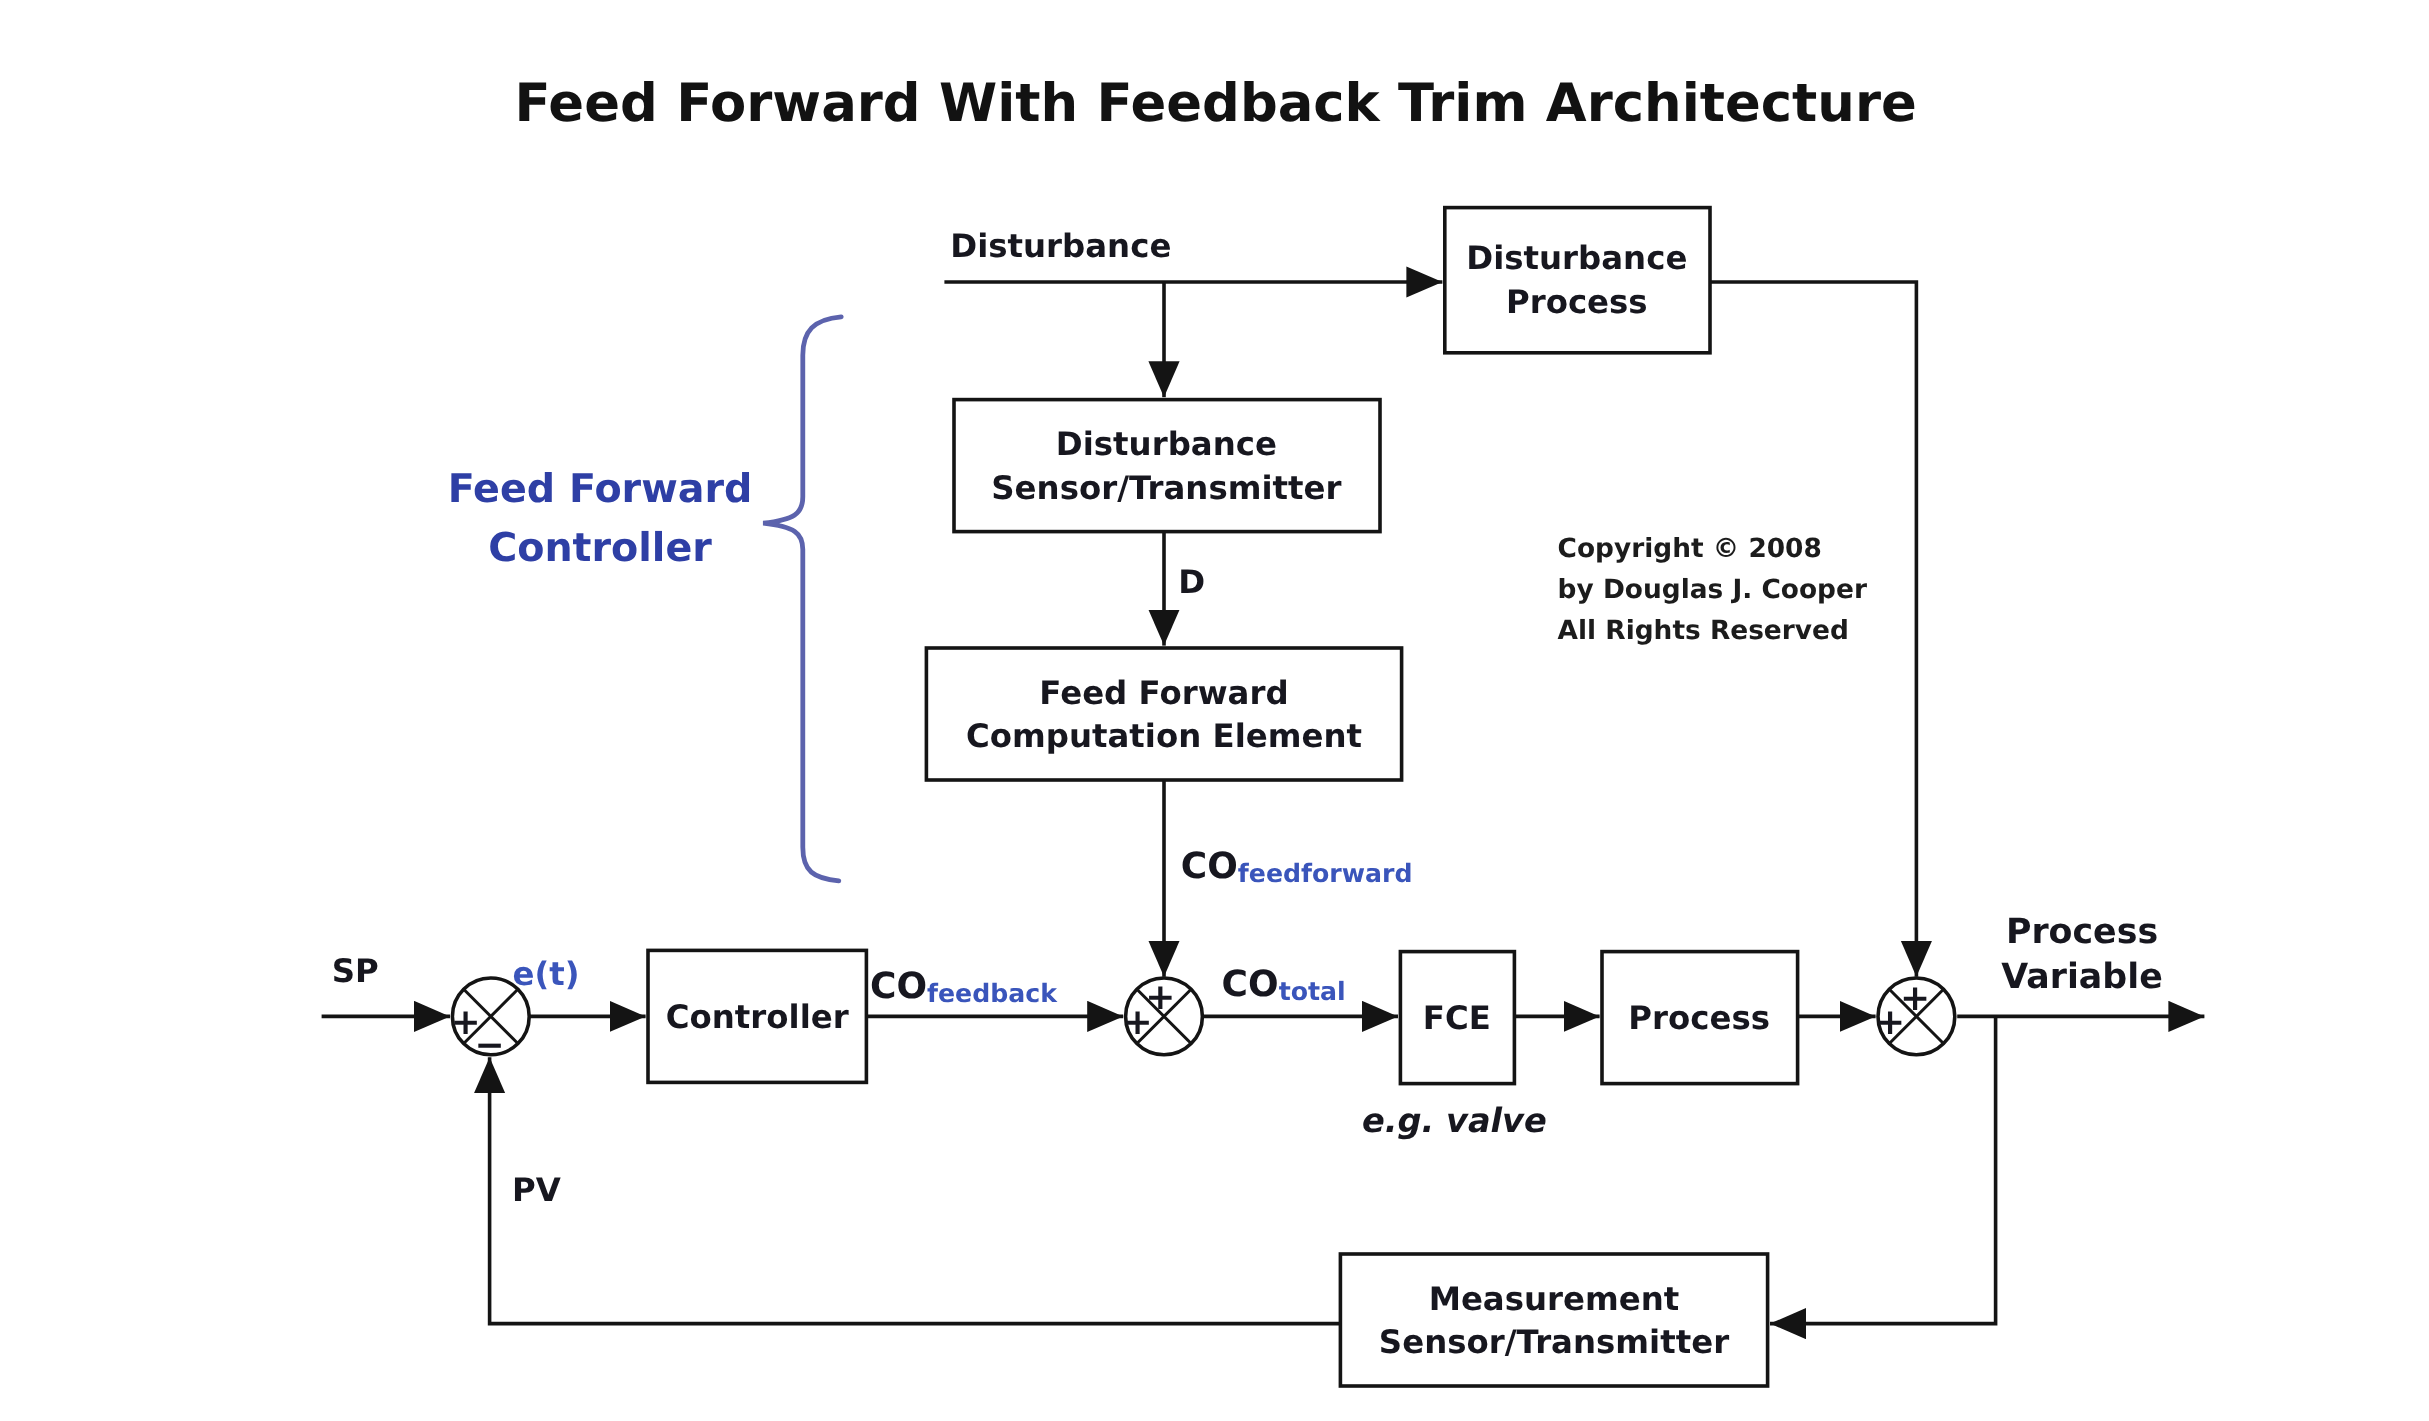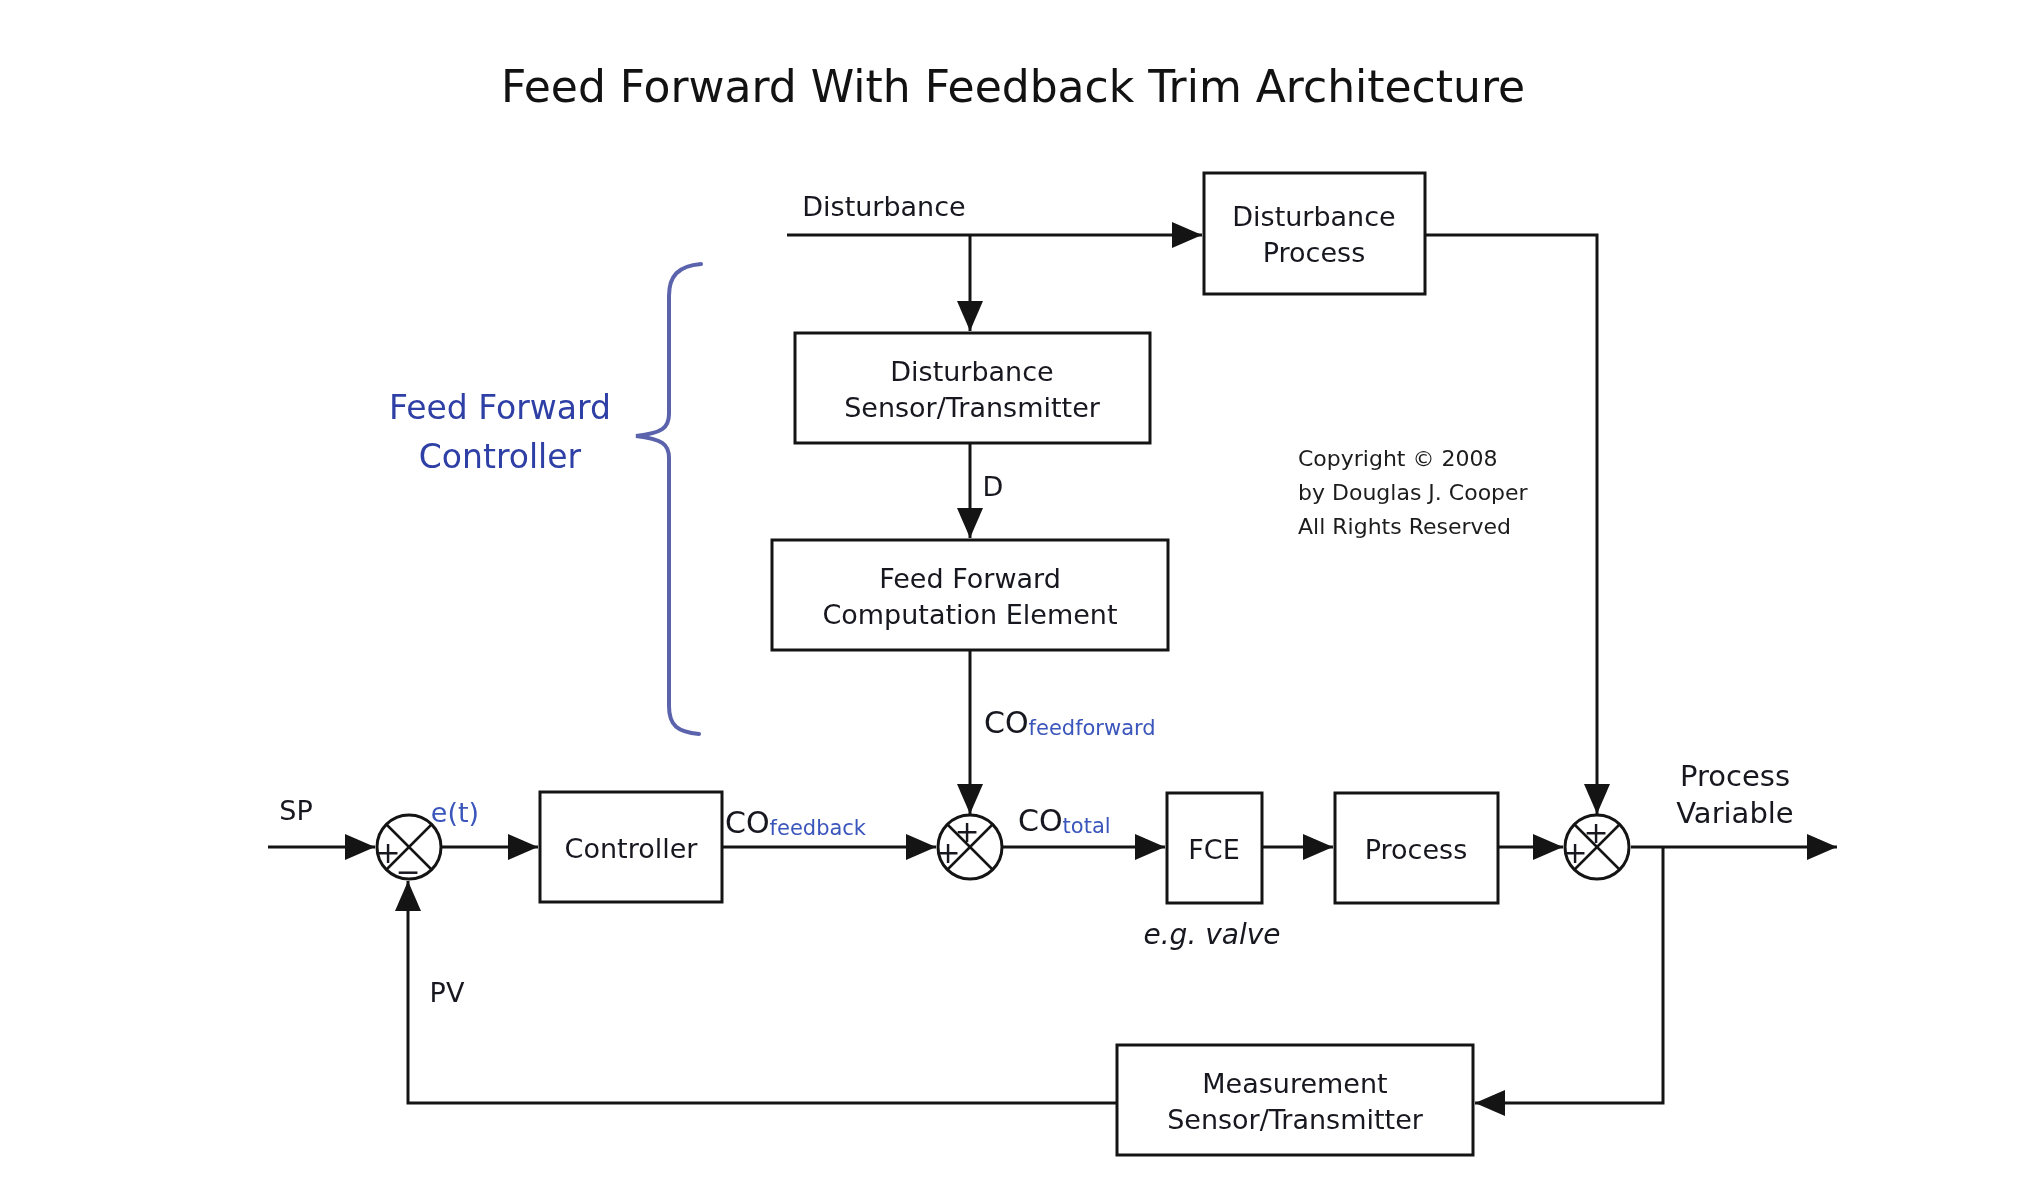--- a/index.html
+++ b/index.html
@@ -1,20 +1,21 @@
 <!DOCTYPE html>
 <html><head>
 <meta charset="utf-8">
 <style>
   html,body{margin:0;padding:0;background:#ffffff;}
   #stage{
     position:relative;
     width:2024px;height:1184px;
     background:#ffffff;
     font-family:"DejaVu Sans","Liberation Sans",sans-serif;
+    font-weight:bold;
   }
   svg{display:block;}
   text{
     font-family:"DejaVu Sans","Liberation Sans",sans-serif;
     fill:#17171f;
   }
   .boxlabel{font-size:27px;}
   .siglabel{font-size:27px;}
   .title{font-size:44px;fill:#121212;}
   .blue{fill:#2e3fa5;font-size:33px;}

